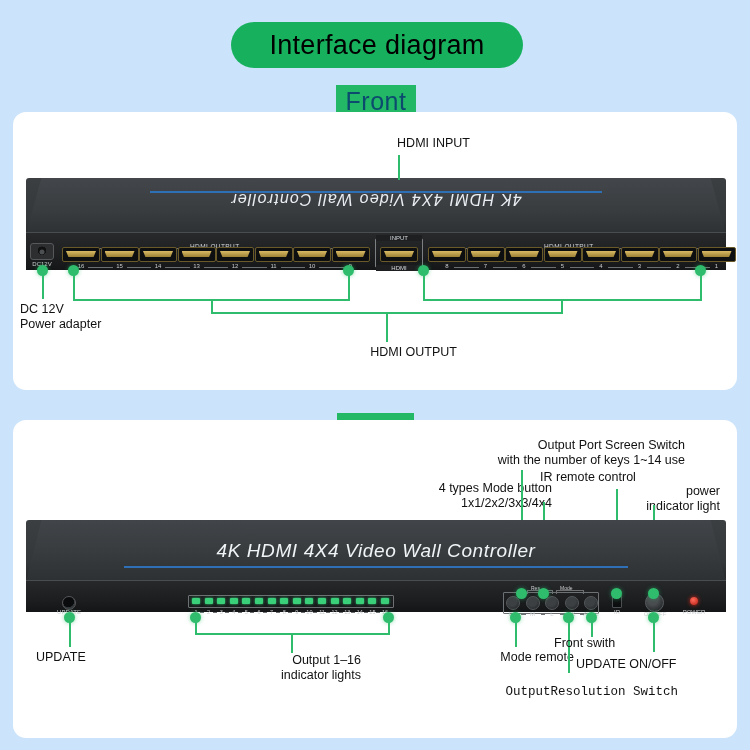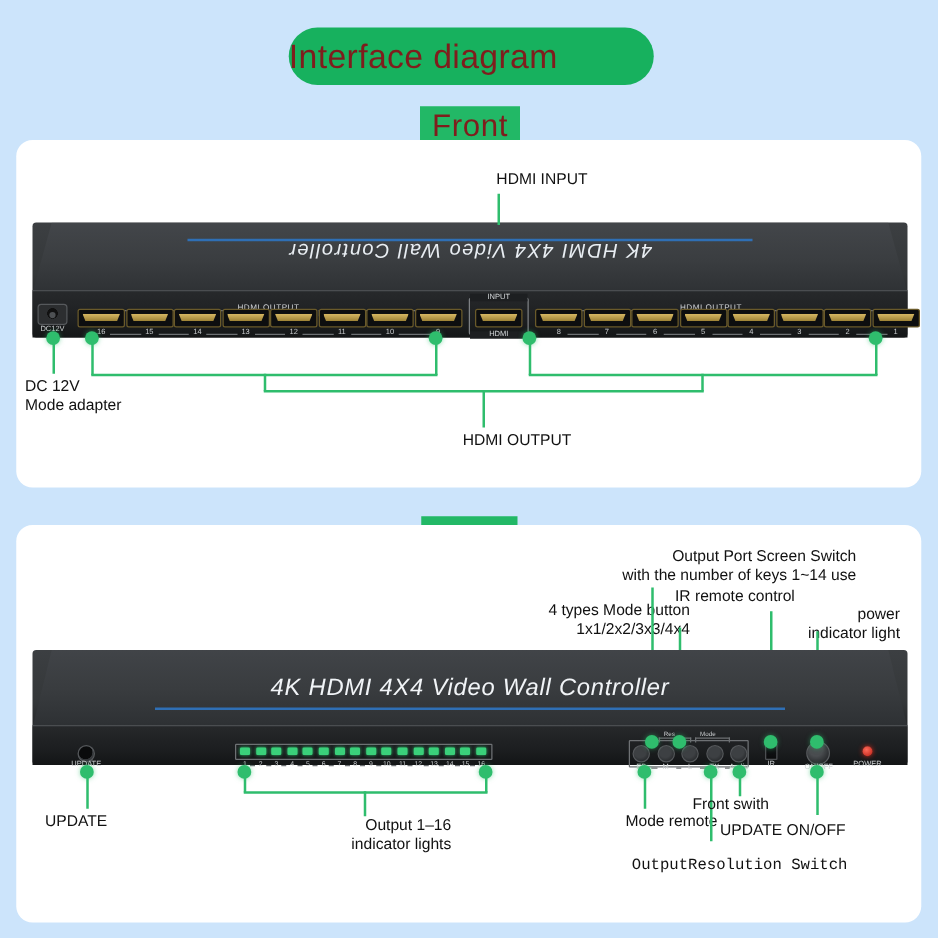--- a/index.html
+++ b/index.html
@@ -11,31 +11,32 @@
     overflow: hidden;
   }
 
   
   #title-badge {
     position: absolute;
     left: 231px; top: 22px;
     width: 292px; height: 46px;
     background: #17b15e;
     border-radius: 23px;
-    color: #7f1d1d;
+    color: #000000;
     font-size: 27px;
     line-height: 46px;
+    text-align: center;
     letter-spacing: .3px;
   }
 
   
   .section-badge {
     position: absolute;
     background: #22b866;
-    color: #7f1d1d;
+    color: #0c4a6e;
     font-size: 25px;
     text-align: center;
     letter-spacing: .5px;
   }
   #front-badge { left: 336px; top: 85px; width: 80px; height: 33px; line-height: 33px; }
   #back-badge  { left: 337px; top: 413px; width: 77px; height: 33px; line-height: 34px; }
 
   
   .panel {
     position: absolute;
@@ -433,21 +434,21 @@
 <div class="vline" style="left:398px; top:155px; height:25px;"></div>
 
 <div class="dot" style="left:37px; top:265px;"></div>
 <div class="dot" style="left:68px; top:265px;"></div>
 <div class="dot" style="left:343px; top:265px;"></div>
 <div class="dot" style="left:418px; top:265px;"></div>
 <div class="dot" style="left:695px; top:265px;"></div>
 
 <div class="vline" style="left:42px; top:272px; height:27px;"></div>
 <div class="callout-text" style="left:20px; top:302px; width:150px;">DC 12V
-Mode adapter</div>
+Power adapter</div>
 
 <div class="vline" style="left:73px;  top:272px; height:28px;"></div>
 <div class="vline" style="left:348px; top:272px; height:28px;"></div>
 <div class="hline" style="left:73px;  top:299px; width:277px;"></div>
 <div class="vline" style="left:423px; top:272px; height:28px;"></div>
 <div class="vline" style="left:700px; top:272px; height:28px;"></div>
 <div class="hline" style="left:423px; top:299px; width:279px;"></div>
 <div class="vline" style="left:211px; top:299px; height:14px;"></div>
 <div class="vline" style="left:561px; top:299px; height:14px;"></div>
 <div class="hline" style="left:211px; top:312px; width:352px;"></div>

